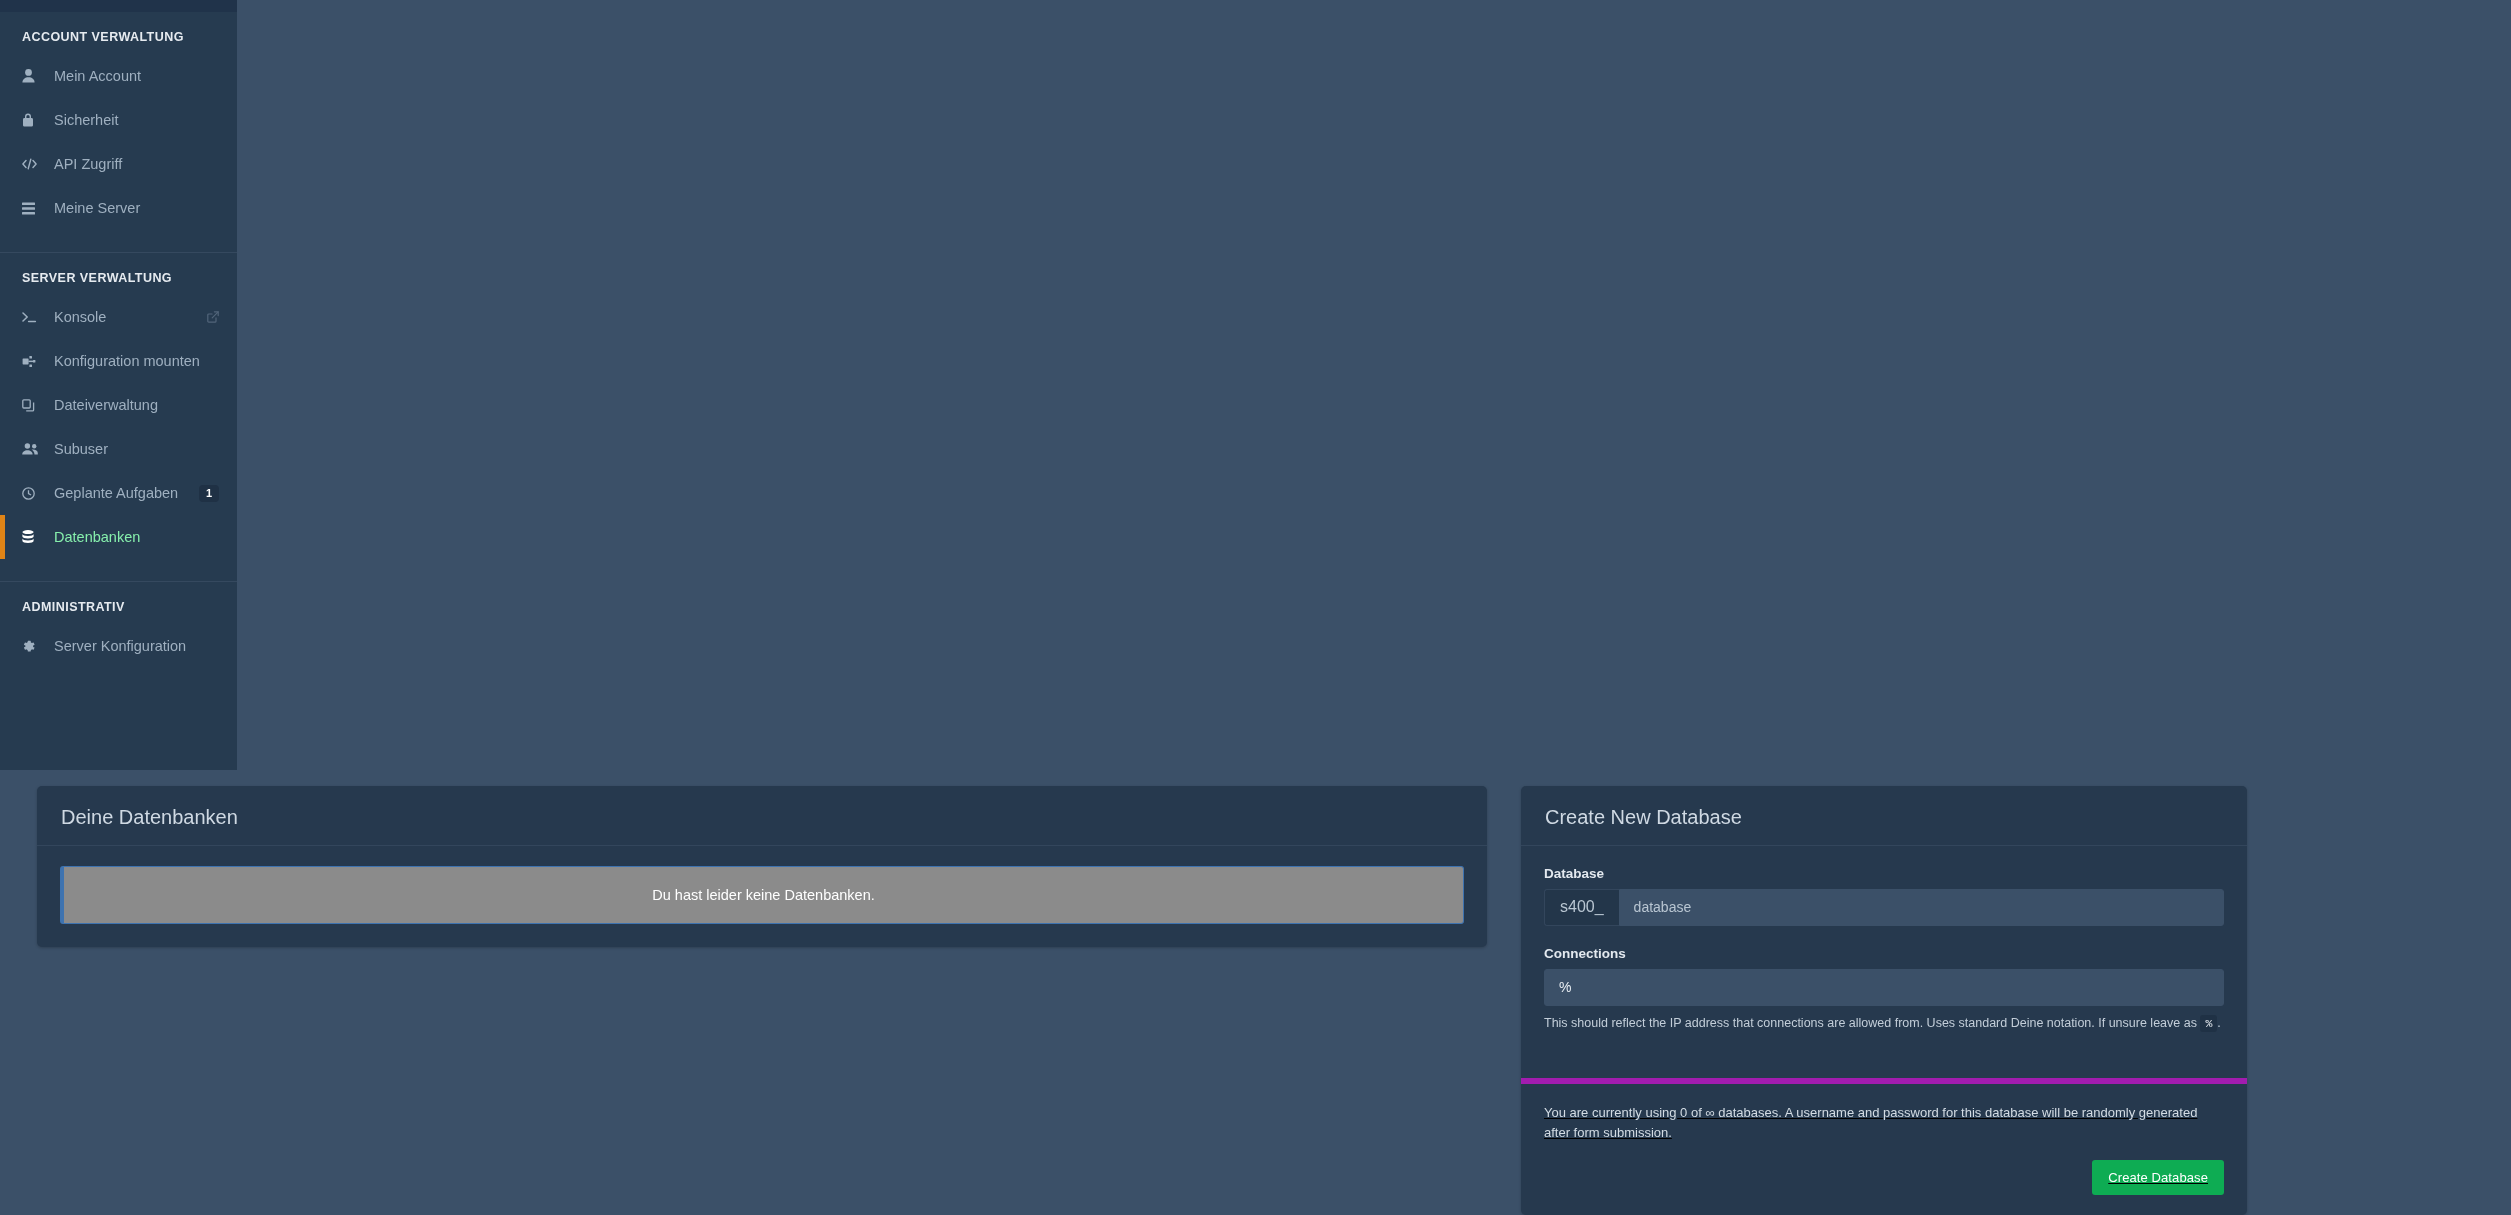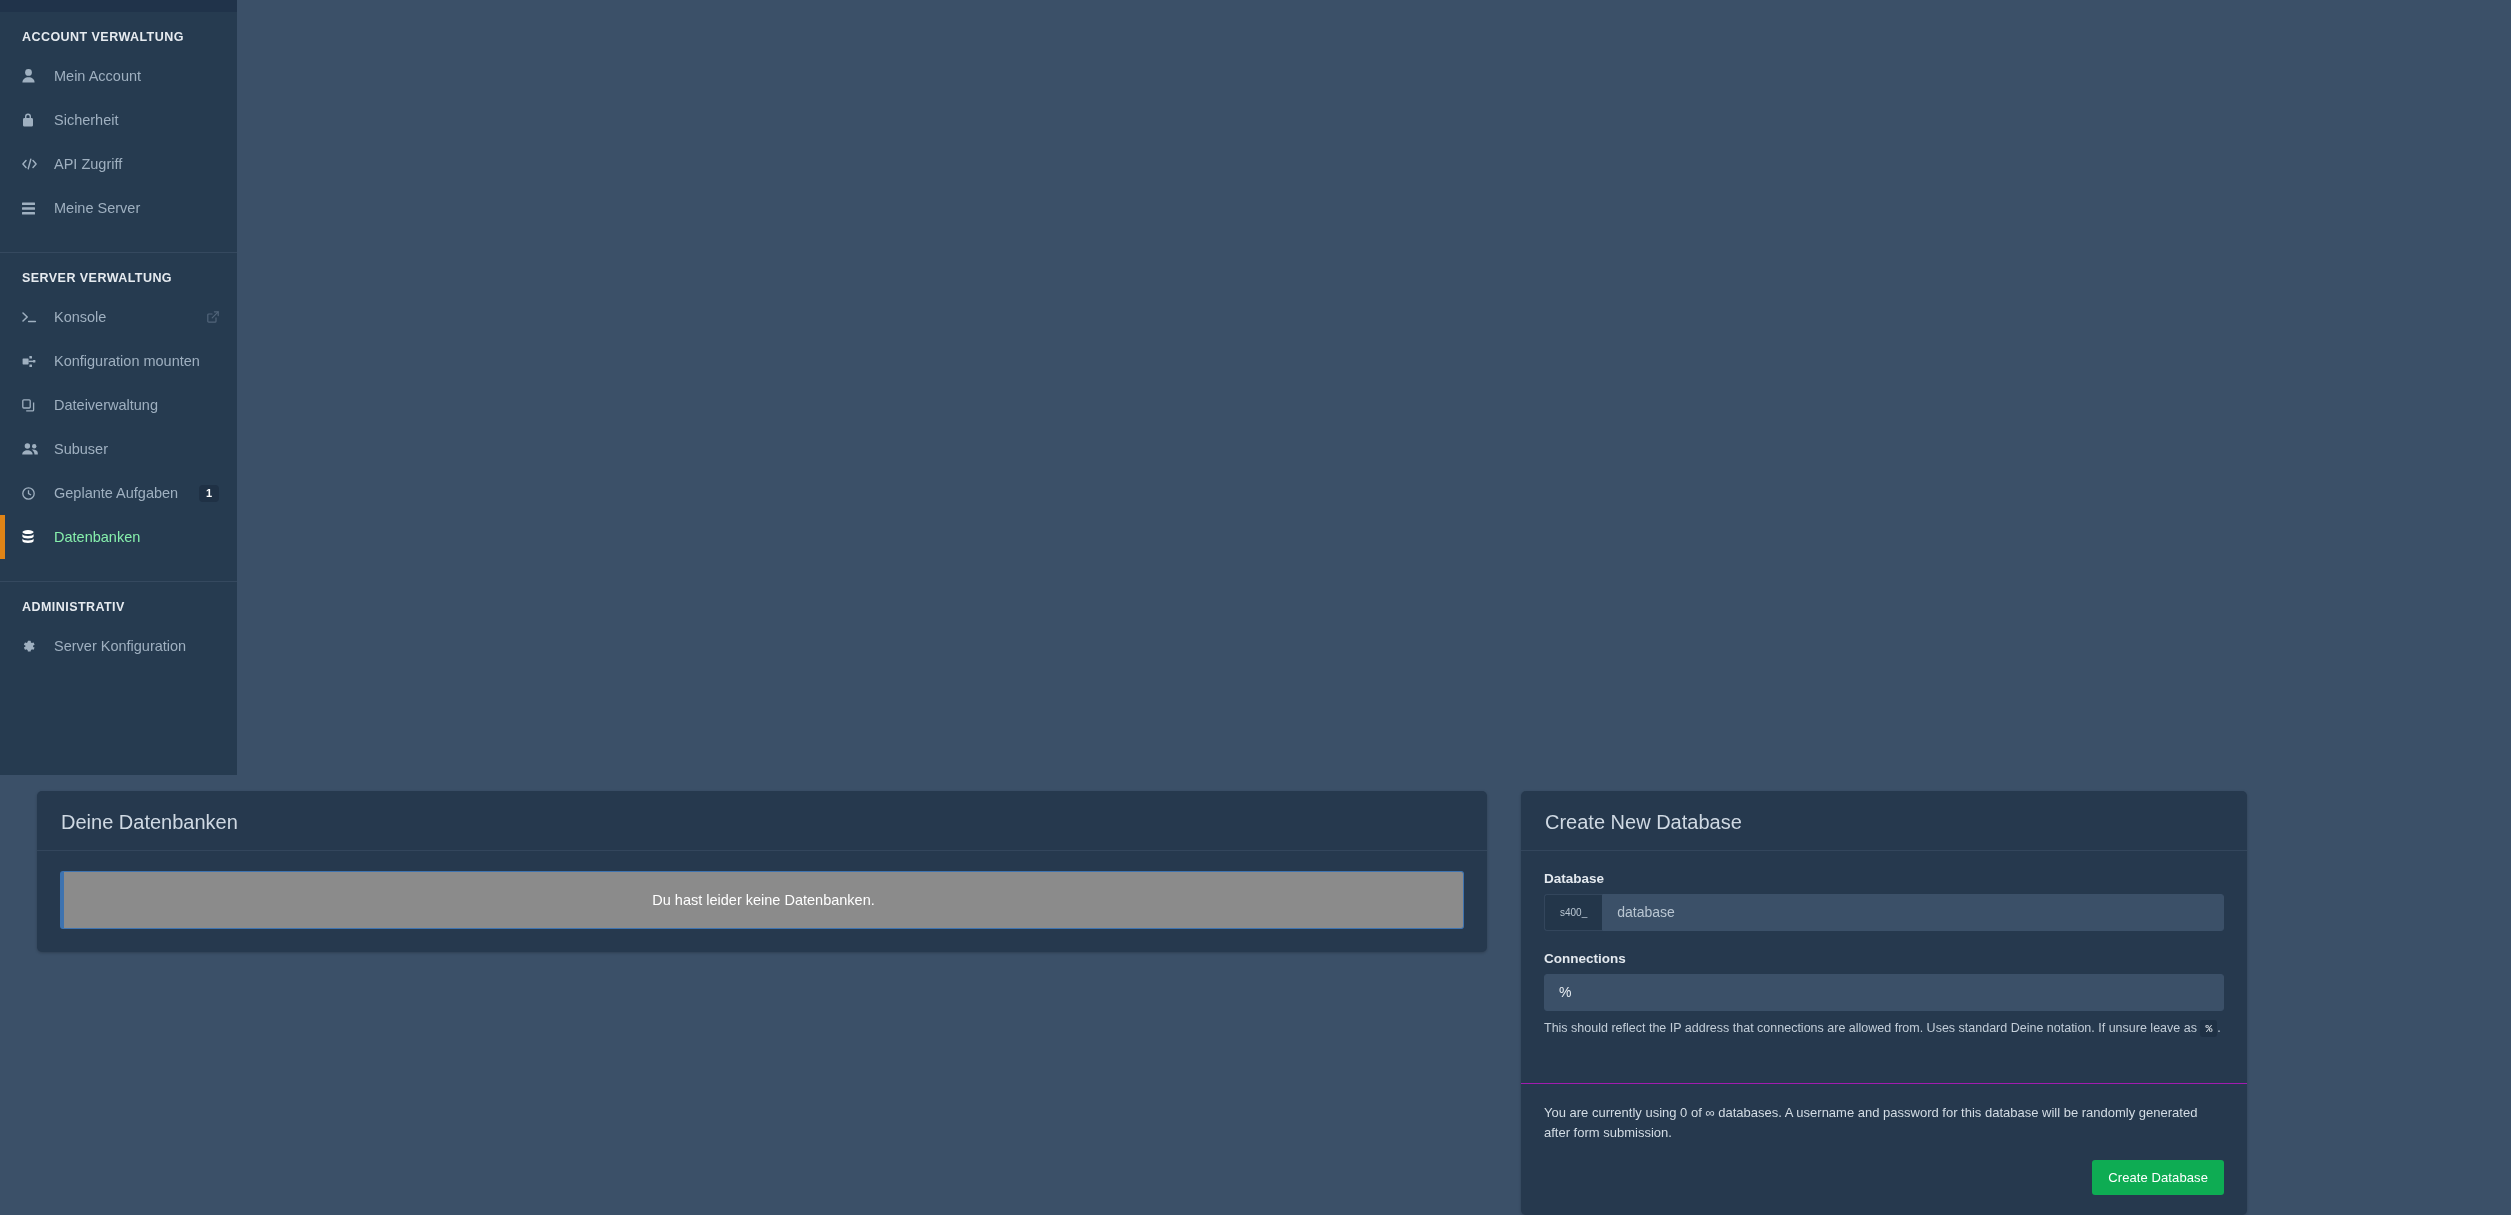--- a/index.html
+++ b/index.html
@@ -143,21 +143,21 @@
     align-items: stretch;
     width: 100%;
     margin-bottom: 20px;
   }
   .input-prefix {
     background: #23364a;
     border: 1px solid #33465c;
     border-right: none;
     border-radius: 3px 0 0 3px;
     color: #b9c6d2;
-    font-size: 10px;
+    font-size: 16px;
     display: flex;
     align-items: center;
     padding: 0 15px;
     white-space: nowrap;
   }
   .text-input {
     flex: 1;
     background: #3b5068;
     border: 1px solid #3b5068;
     border-radius: 0 3px 3px 0;
@@ -178,23 +178,24 @@
   }
   code.inline {
     background: #1f3145;
     color: #e9eef3;
     font-family: "Liberation Mono", monospace;
     font-size: 11.5px;
     padding: 2px 5px;
     border-radius: 3px;
   }
   .card-footer {
-    border-top: 1px solid #a21caf;
+    border-top: 6px solid #a21caf;
     margin-top: 22px;
     padding: 19px 23px 20px 23px;
+    text-decoration: underline;
   }
   .footer-note {
     font-size: 13px;
     color: #d3dce4;
     line-height: 1.55;
     margin-bottom: 17px;
   }
   .btn-row { display: flex; justify-content: flex-end; }
   .btn-green {
     background: #0eac53;

